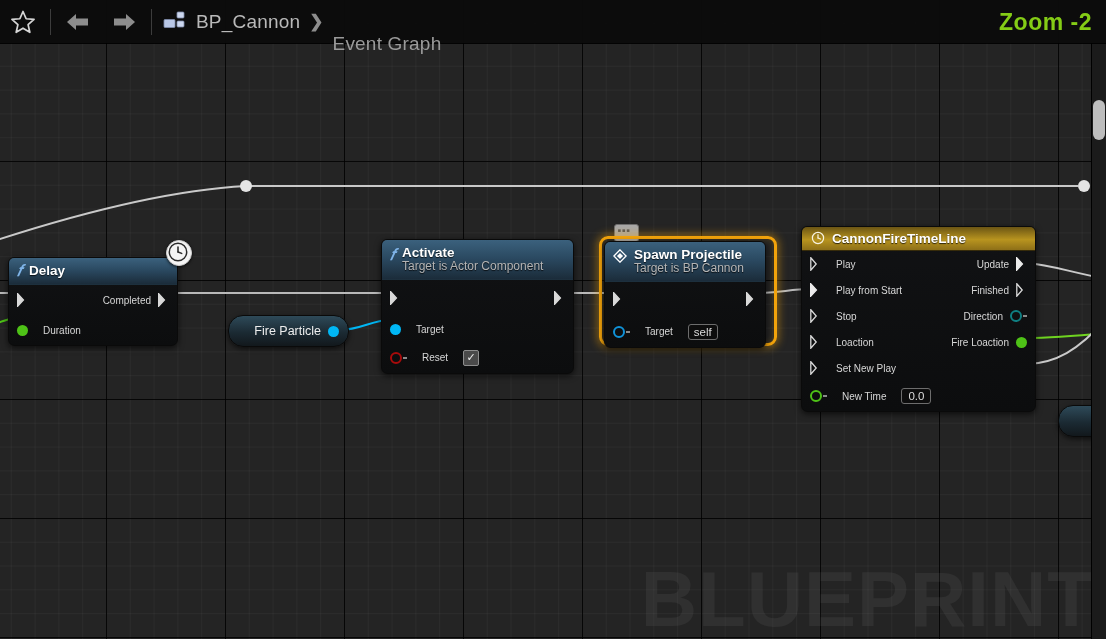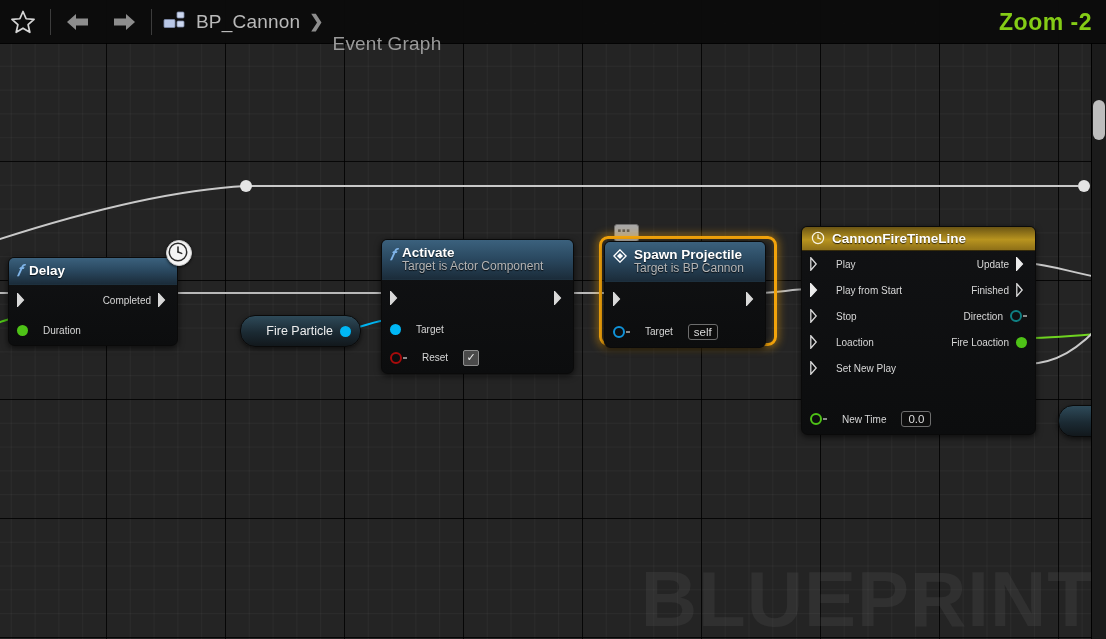--- a/index.html
+++ b/index.html
@@ -237,21 +237,21 @@
       </div>
       <div class="clock-badge" style="left:158px;top:-17px;">
         <svg viewBox="0 0 24 24" width="22" height="22">
           <circle cx="12" cy="12" r="9.5" fill="none" stroke="#2a2a2a" stroke-width="1.6"></circle>
           <line x1="12" y1="12" x2="12" y2="6.5" stroke="#2a2a2a" stroke-width="1.7" stroke-linecap="round"></line>
           <line x1="12" y1="12" x2="16" y2="13.5" stroke="#2a2a2a" stroke-width="1.7" stroke-linecap="round"></line>
         </svg>
       </div>
     </div>
 
-    <div class="var-node" style="left:240px;top:272px;width:110px;align-items:center;">
+    <div class="var-node" style="left:228px;top:272px;width:110px;align-items:center;">
       <span class="pin-lbl">Fire Particle</span>
       <span class="dot cyan"></span>
     </div>
 
     <div class="node" style="left:381px;top:196px;width:193px;">
       <div class="node-body">
         <div class="node-hdr hdr-blue">
           <span class="hdr-icon" style="padding-top:2px;">
               <span class="f-icon">𝑓</span>
             </span>
@@ -416,21 +416,21 @@
 
         <div class="pin-row">
           <span class="left">
             <svg class="exec" viewBox="0 0 11 14">
                 <polygon points="0.8,0.8 6.2,7 0.8,13.2" fill="none" stroke="#d9d9d9" stroke-width="1.3"></polygon>
               </svg>
             <span class="pin-lbl">Set New Play</span>
           </span>
         </div>
 
-        <div class="pin-row" style="height:30px;margin-top:23px;">
+        <div class="pin-row" style="height:30px;">
           <span class="left">
             <span class="ring-wrap">
                 <span class="ring green"></span>
                 <span class="ring-tail"></span>
               </span>
             <span class="pin-lbl">New Time</span>
             <span class="valbox">0.0</span>
           </span>
         </div>
       </div>

